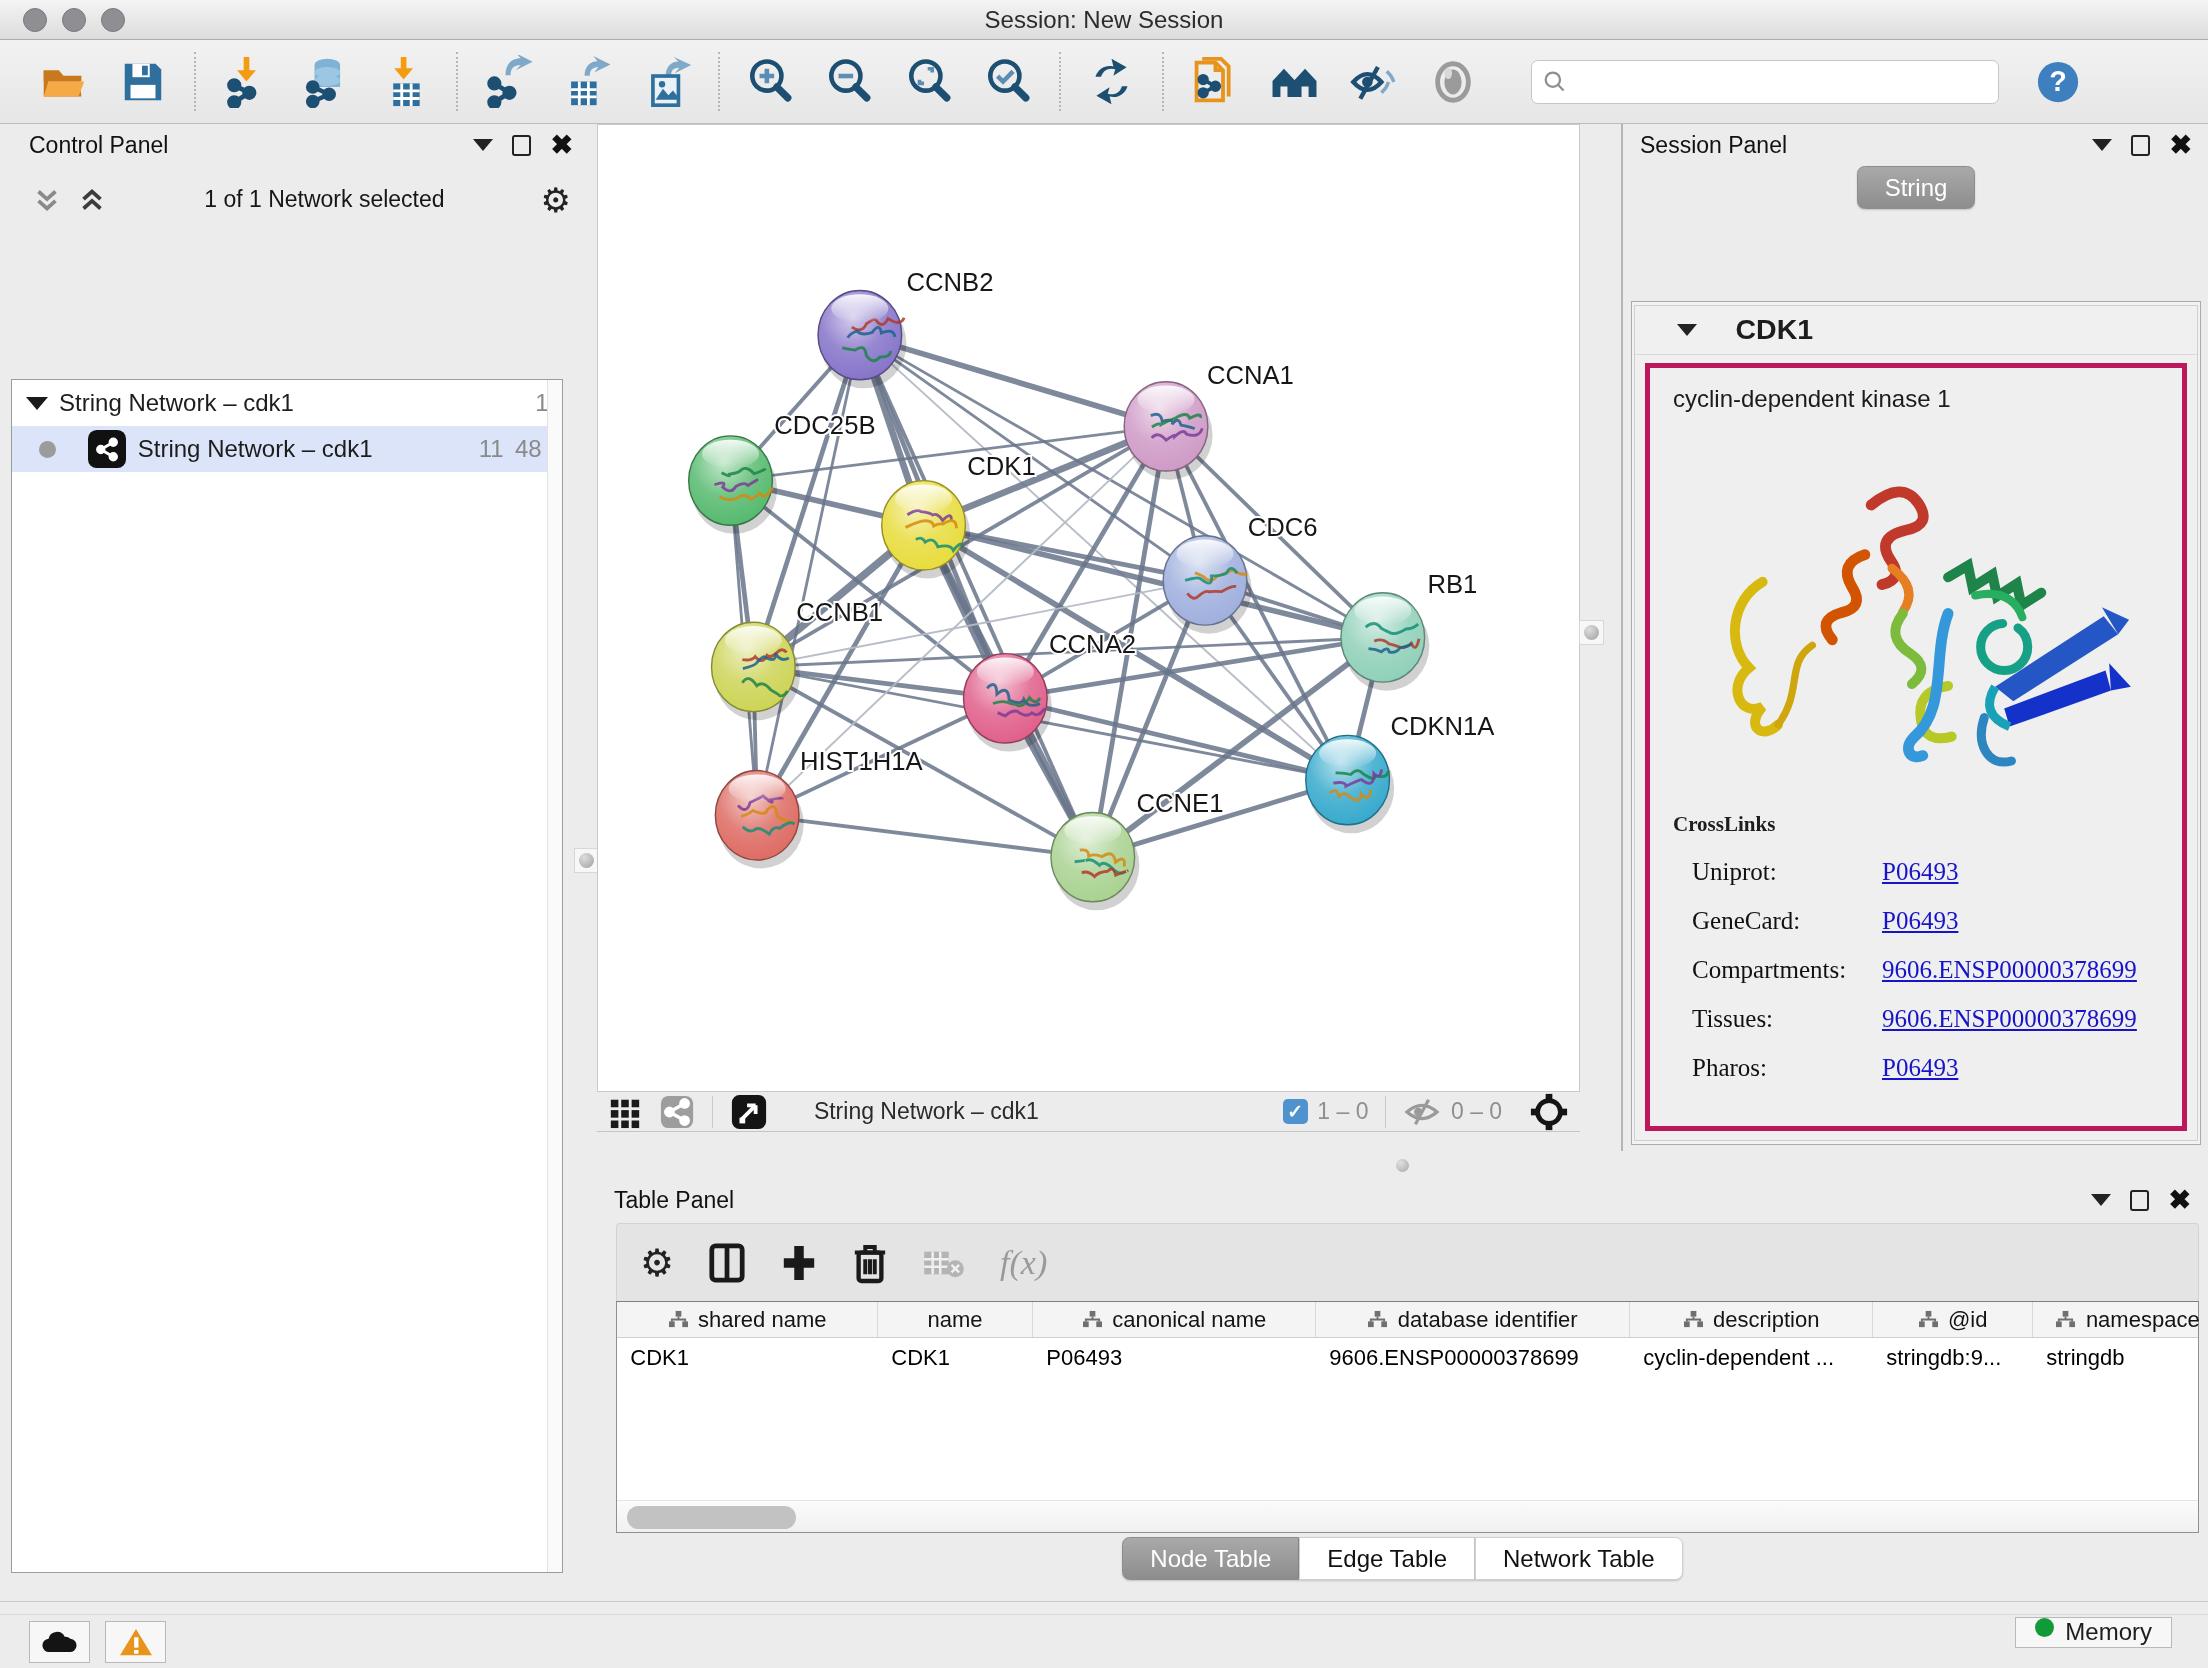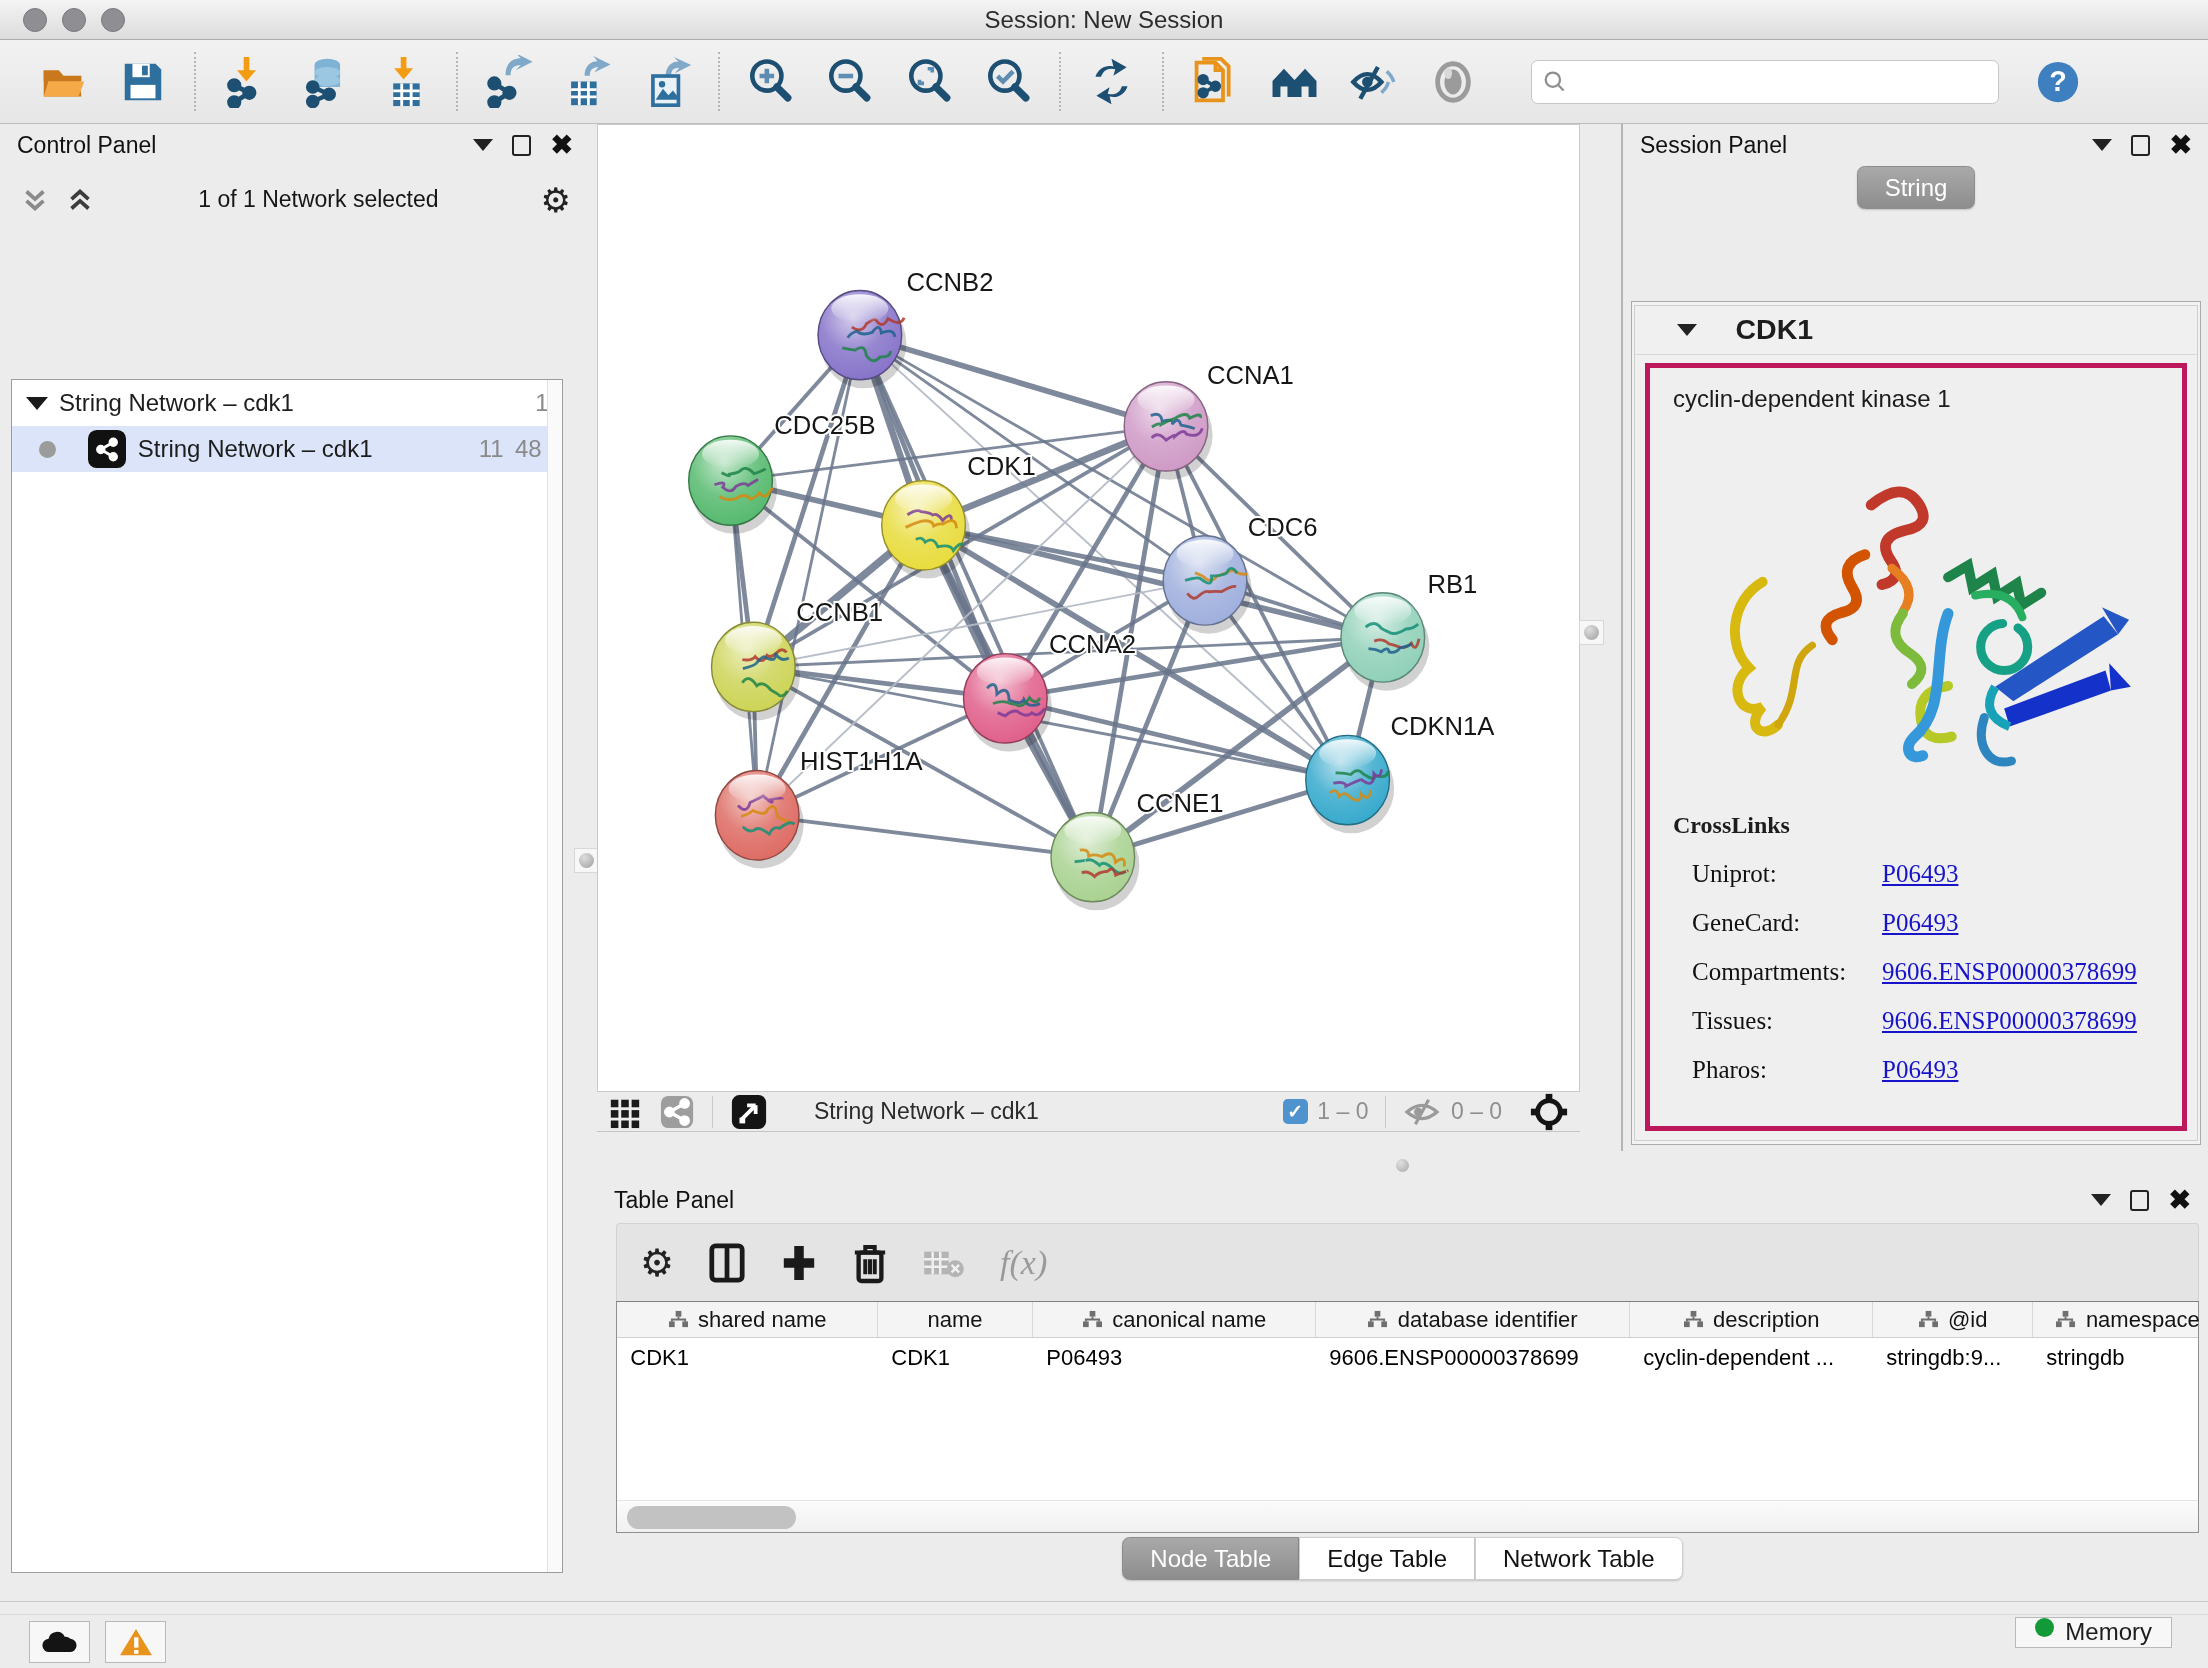--- a/index.html
+++ b/index.html
@@ -35,21 +35,21 @@
   .ph-float{width:19px;height:21px;border:2.9px solid #222;border-radius:2.9px;}
   .ph-close{font-size:27px;font-weight:bold;color:#111;line-height:1;}
   .mac-tabs{display:flex;justify-content:center;}
   .mac-tab{font-size:24px;padding:6.7px 27px;background:#fff;border:1px solid #cfcfcf;color:#111;
     box-shadow:0 1px 1.9px rgba(0,0,0,.18);cursor:pointer;}
   .mac-tab:first-child{border-radius:7.6px 0 0 7.6px;}
   .mac-tab:last-child{border-radius:0 7.6px 7.6px 0;}
   .mac-tab.only{border-radius:7.6px;}
   .mac-tab.active{background:linear-gradient(#a9a9a9,#8d8d8d);color:#fff;border-color:#8d8d8d;}
   
-  .control-panel{position:absolute;left:0;top:124px;width:590px;height:1477px;background:#ececec;}
+  .control-panel{position:absolute;left:0;top:124px;width:590px;height:1477px;background:#ececec;padding-left:12px;}
   .cp-selrow{display:flex;align-items:center;padding:0 19px;height:48px;margin-top:9.5px;}
   .cp-selrow .sel-label{flex:1;text-align:center;font-size:23px;color:#161616;}
   .cp-tree{position:absolute;left:11.4px;right:27px;top:255px;bottom:28.5px;background:#fff;border:1px solid #9c9c9c;}
   .tree-scroll{position:absolute;right:0;top:0;bottom:0;width:15px;background:#fafafa;border-left:1px solid #e2e2e2;}
   .tree-row{display:flex;align-items:center;height:46px;font-size:24px;padding:0 13.3px;gap:11.4px;}
   .tree-row.selected{background:#dbe4f9;}
   .tree-count{color:#8a8a8a;}
   .tw{width:0;height:0;border-left:11.4px solid transparent;border-right:11.4px solid transparent;border-top:13.3px solid #1a1a1a;}
   .dot-bullet{width:17px;height:17px;border-radius:50%;background:#9b9b9b;}
   .share-badge{width:38px;height:38px;border-radius:8.6px;background:#111;display:flex;align-items:center;justify-content:center;}
@@ -73,21 +73,21 @@
   .rp-btnbar{position:absolute;left:7.6px;right:7.6px;top:99px;height:76px;border:1px solid #bdbdbd;
     background:#ebebeb;display:flex;align-items:center;justify-content:center;gap:38px;}
   .rp-btn{background:#fff;border:1px solid #cfcfcf;border-radius:7.6px;font-size:24px;padding:7.6px 25px;
     box-shadow:0 1px 1.9px rgba(0,0,0,.15);cursor:pointer;}
   .rp-box{position:absolute;left:7.6px;right:7.6px;top:177px;bottom:5.7px;border:1px solid #ababab;background:#f2f2f2;padding:2.9px;}
   .rp-box-inner{width:100%;height:100%;border:1px solid #cfcfcf;background:#f0f0f0;position:relative;}
   .rp-entry-header{height:49px;display:flex;align-items:center;gap:38px;padding:0 42px;border-bottom:1px solid #d9d9d9;}
   .rp-entry-header .name{font-size:28.5px;font-weight:bold;}
   .rp-entry-body{position:absolute;left:9.5px;right:9.5px;top:57px;bottom:9.5px;border:5px solid #be185d;background:#efefef;padding:17px 23px;}
   .rp-desc{font-size:24px;color:#1b1b1b;}
-  .xl-title{font-family:"Liberation Serif",serif;font-weight:bold;font-size:24px;margin-top:13.3px;}
+  .xl-title{font-family:"Liberation Serif",serif;font-weight:bold;font-size:21px;margin-top:13.3px;}
   .xl-row{display:flex;font-family:"Liberation Serif",serif;font-size:25px;margin-top:21px;padding-left:19px;}
   .xl-label{width:190px;color:#111;}
   .xl-link{color:#1613c9;text-decoration:underline;cursor:pointer;}
   
   .hsplit{position:absolute;left:597px;top:1151px;width:1611px;height:28.5px;background:#ececec;
     display:flex;align-items:center;justify-content:center;}
   .hsplit .knob{width:13.3px;height:13.3px;border-radius:50%;background:radial-gradient(circle at 35% 30%,#e0e0e0,#a8a8a8);}
   .table-panel{position:absolute;left:597px;top:1179px;width:1611px;height:421px;background:#ececec;}
   .tp-toolbar{position:absolute;left:19px;right:9.5px;top:44px;height:78px;background:#e4e4e4;
     border:1px solid #d2d2d2;border-bottom:none;border-radius:3.8px 3.8px 0 0;display:flex;align-items:center;gap:34px;padding:0 23px;}

